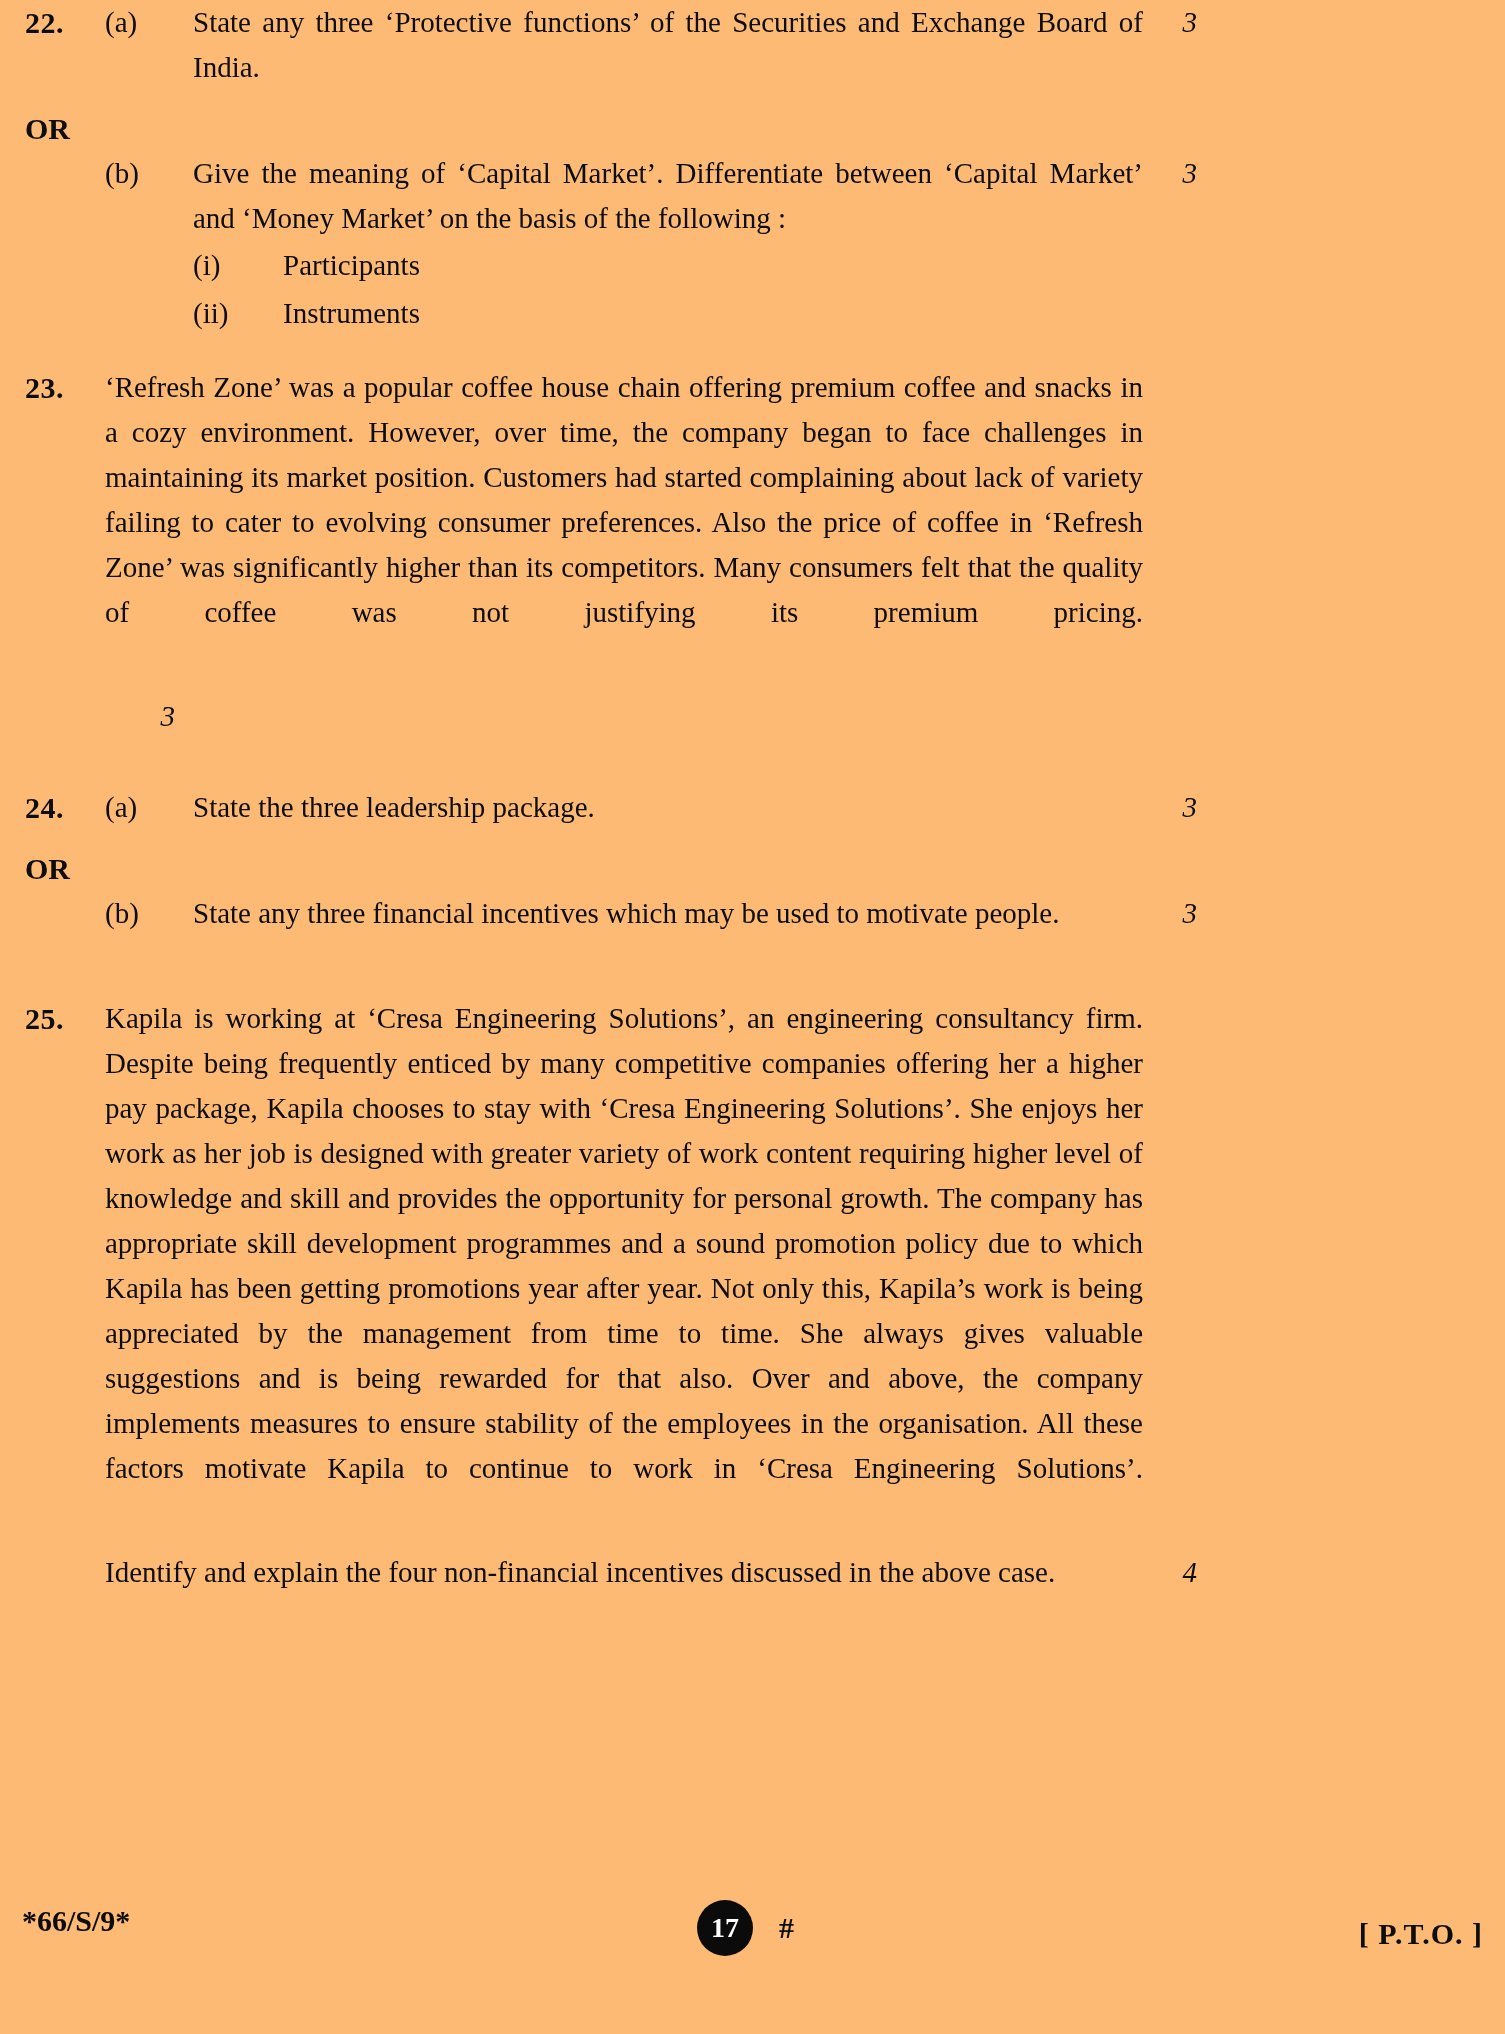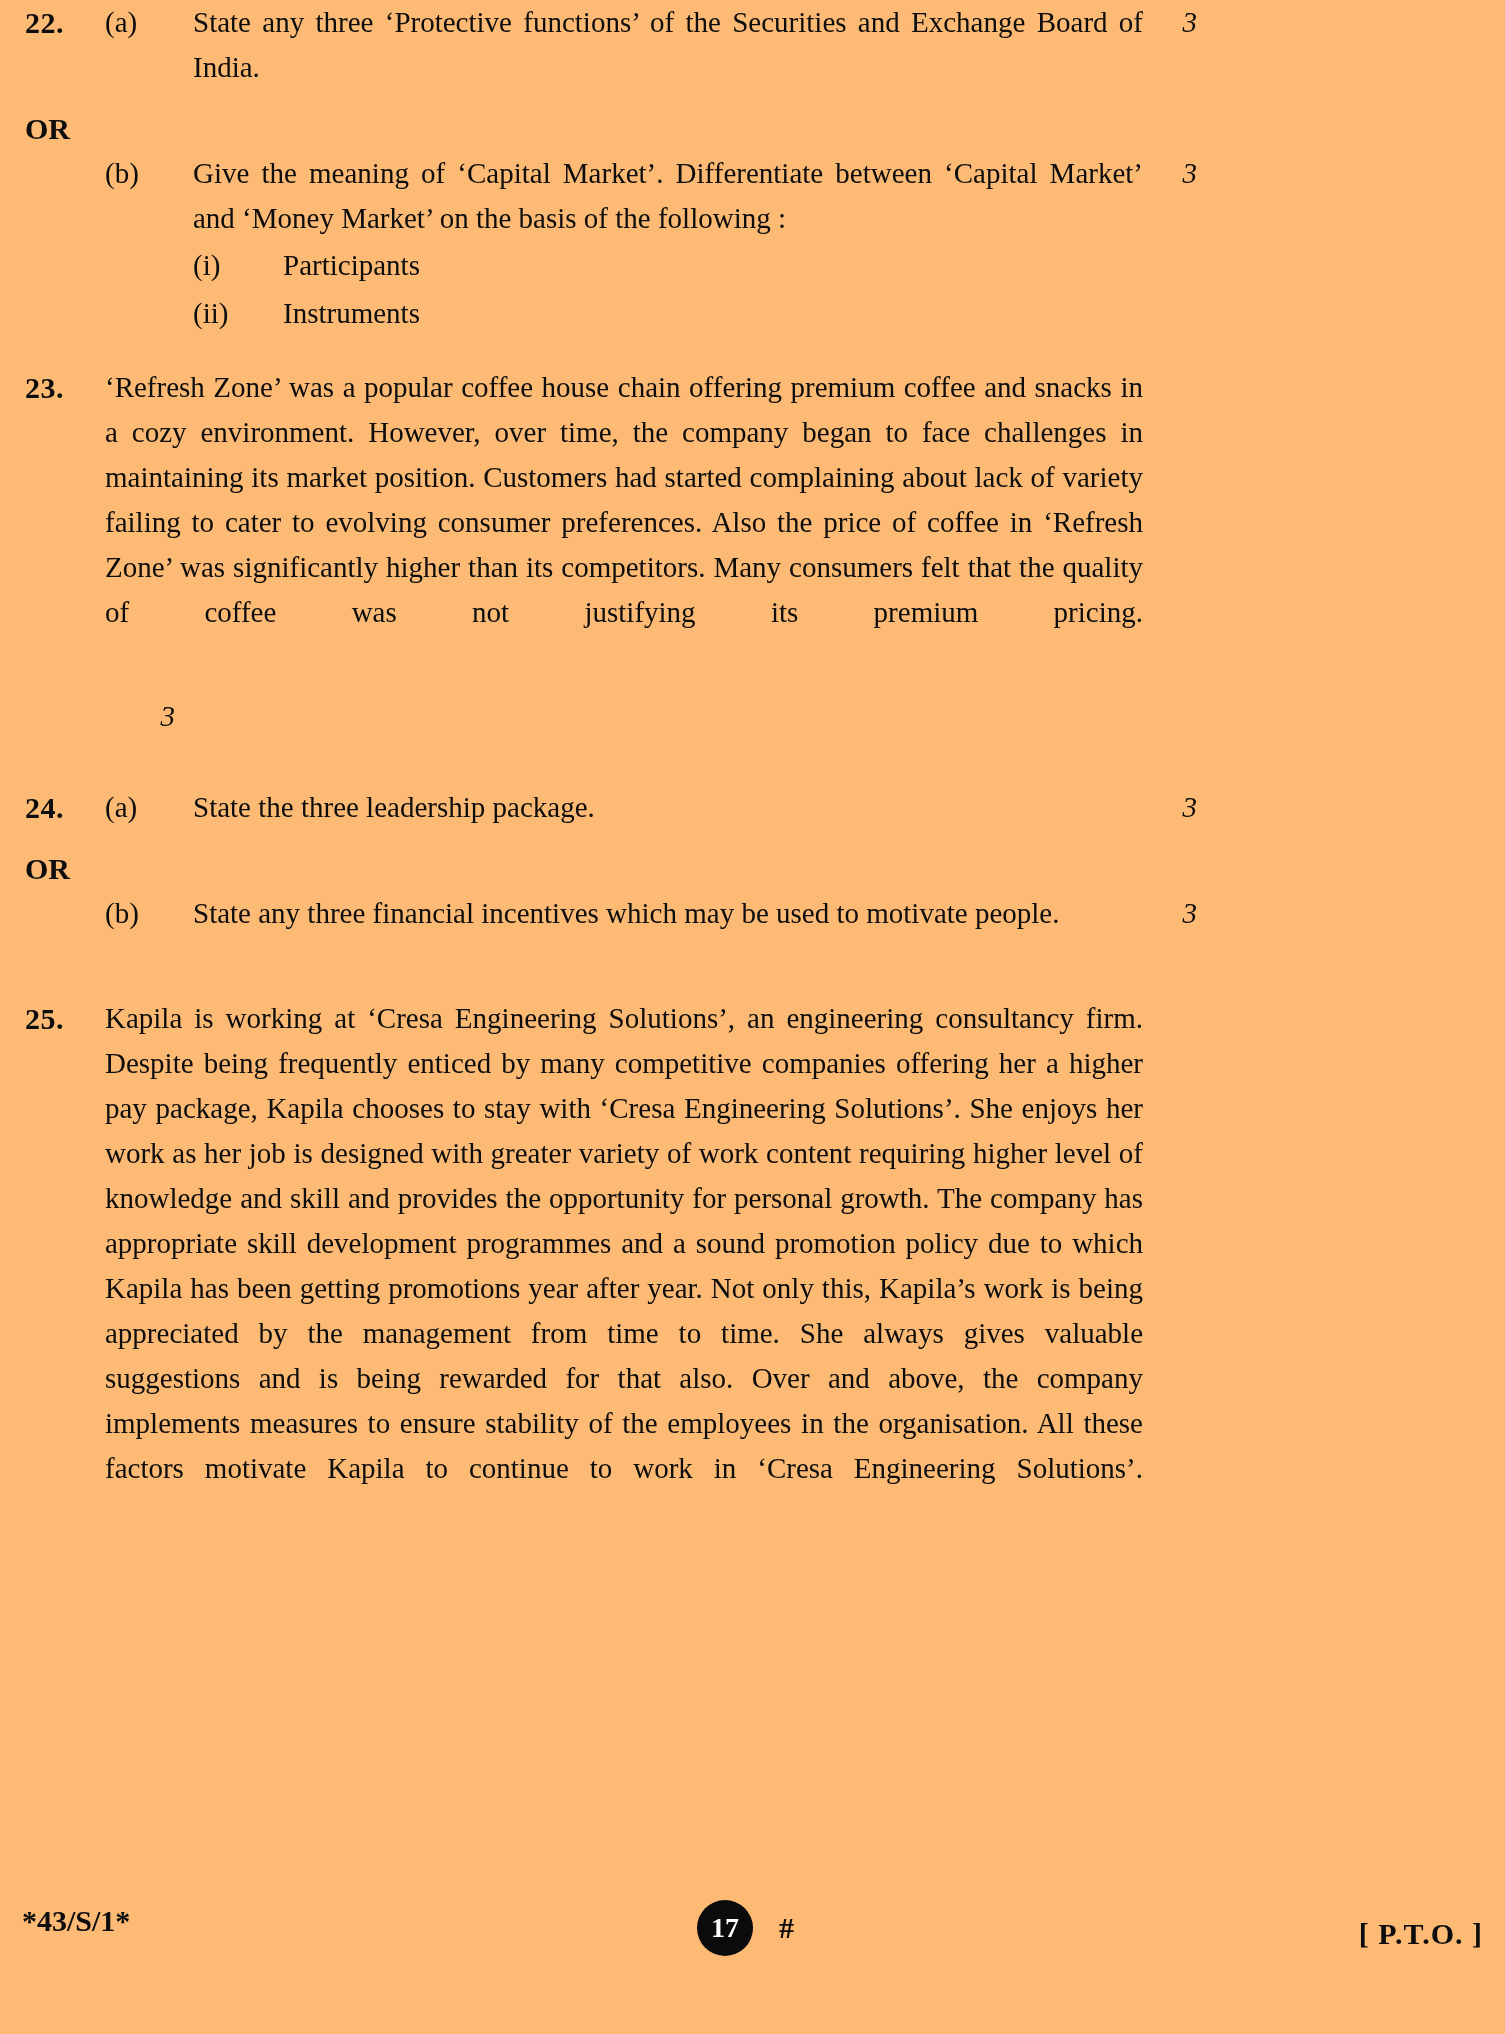--- a/index.html
+++ b/index.html
@@ -223,23 +223,28 @@
   <div class="spacer-sm"></div>
 
   <div class="qblock">
     <div class="qnum">25.</div>
     <div class="qtext jfull" style="grid-column: 2 / span 2;">Kapila is working at ‘Cresa Engineering Solutions’, an engineering consultancy firm. Despite being frequently enticed by many competitive companies offering her a higher pay package, Kapila chooses to stay with ‘Cresa Engineering Solutions’. She enjoys her work as her job is designed with greater variety of work content requiring higher level of knowledge and skill and provides the opportunity for personal growth. The company has appropriate skill development programmes and a sound promotion policy due to which Kapila has been getting promotions year after year. Not only this, Kapila’s work is being appreciated by the management from time to time. She always gives valuable suggestions and is being rewarded for that also. Over and above, the company implements measures to ensure stability of the employees in the organisation. All these factors motivate Kapila to continue to work in ‘Cresa Engineering Solutions’.</div>
     <div class="marks"></div>
   </div>
 
   <div class="spacer-sm"></div>
 
+  <div class="qblock">
+    <div class="qnum"></div>
+    <div class="qtext" style="grid-column: 2 / span 2;">Identify and explain the four non-financial incentives discussed in the above case.</div>
+    <div class="marks" style="align-self: end;">4</div>
+  </div>
 
   <div class="footer">
-    <div class="footer-code">*43/S/1*</div>
+    <div class="footer-code">*66/S/9*</div>
     <div class="footer-center">
       <div class="page-badge">17</div>
       <div class="hash-mark">#</div>
     </div>
     <div class="footer-pto">[ P.T.O. ]</div>
   </div>
 
 </div>
 
 </body></html>

